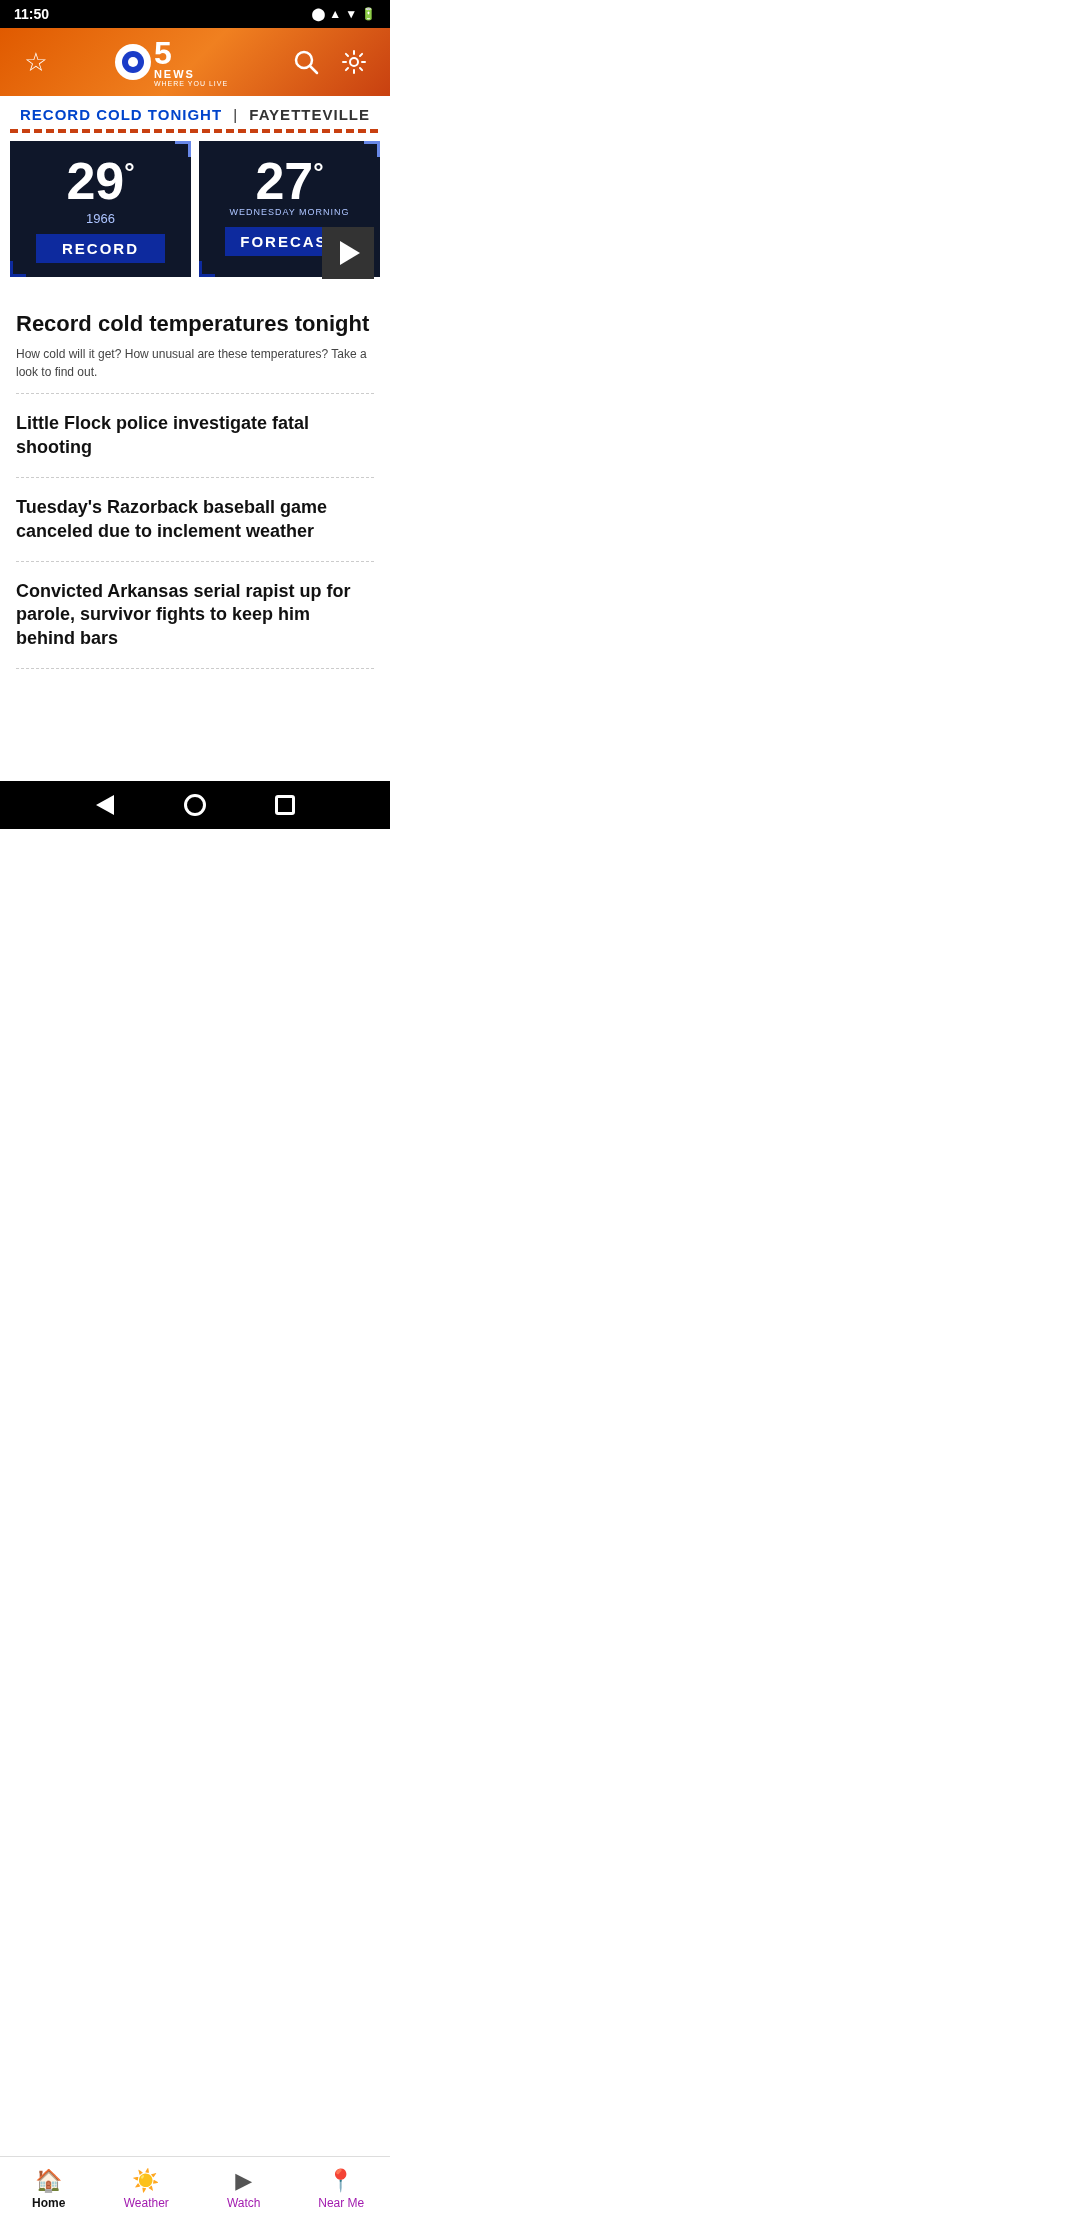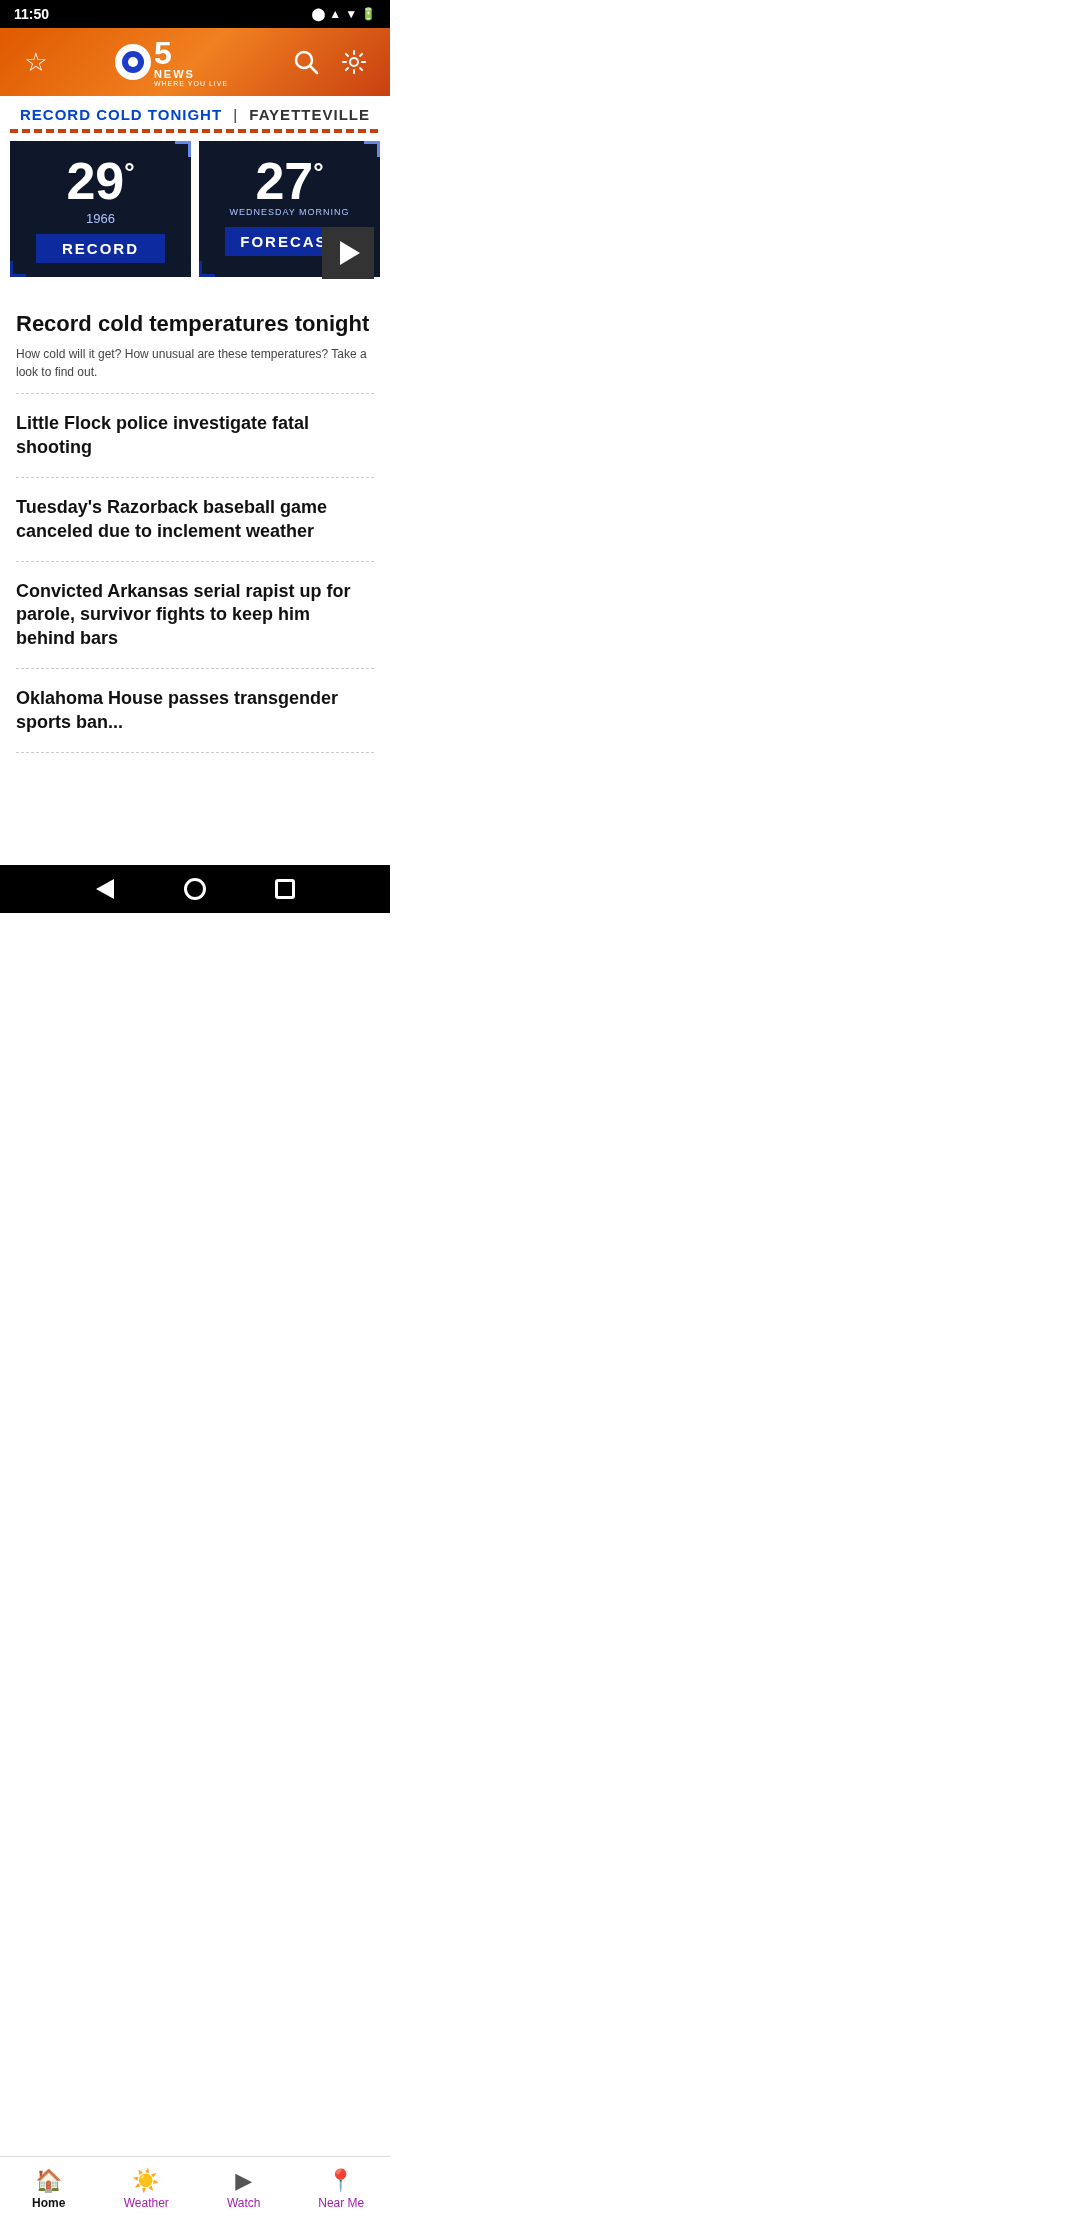--- a/index.html
+++ b/index.html
@@ -371,25 +371,20 @@
 
   <div class="news-item">
     <div class="news-item-title">Little Flock police investigate fatal shooting</div>
   </div>
   <div class="news-item">
     <div class="news-item-title">Tuesday's Razorback baseball game canceled due to inclement weather</div>
   </div>
   <div class="news-item">
     <div class="news-item-title">Convicted Arkansas serial rapist up for parole, survivor fights to keep him behind bars</div>
   </div>
-  <div class="news-item">
-    <div class="news-item-partial">
-      Oklahoma House passes transgender sports ban...
-    </div>
-  </div>
 
 </div>
 
 <div class="bottom-nav">
   <div class="nav-item active">
     <span class="nav-icon">🏠</span>
     <span class="nav-label">Home</span>
   </div>
   <div class="nav-item">
     <span class="nav-icon">☀️</span>

